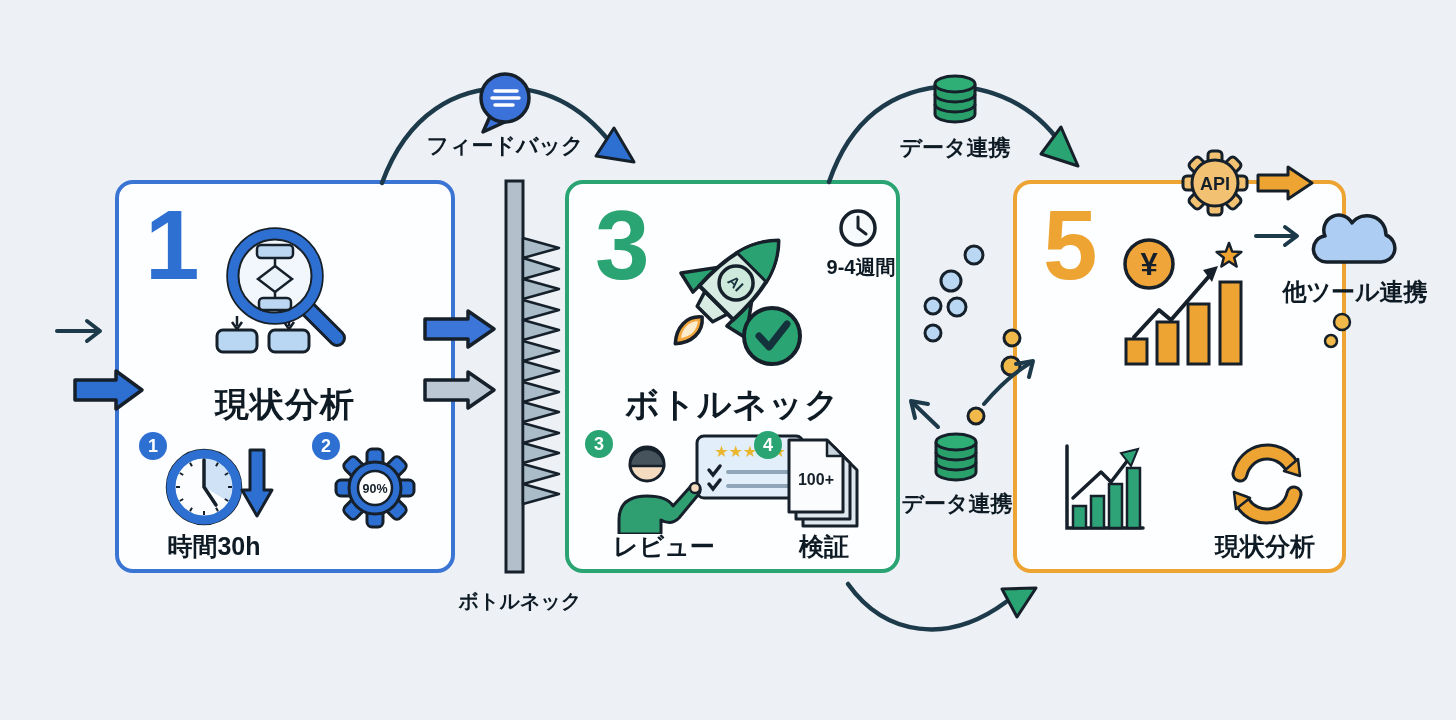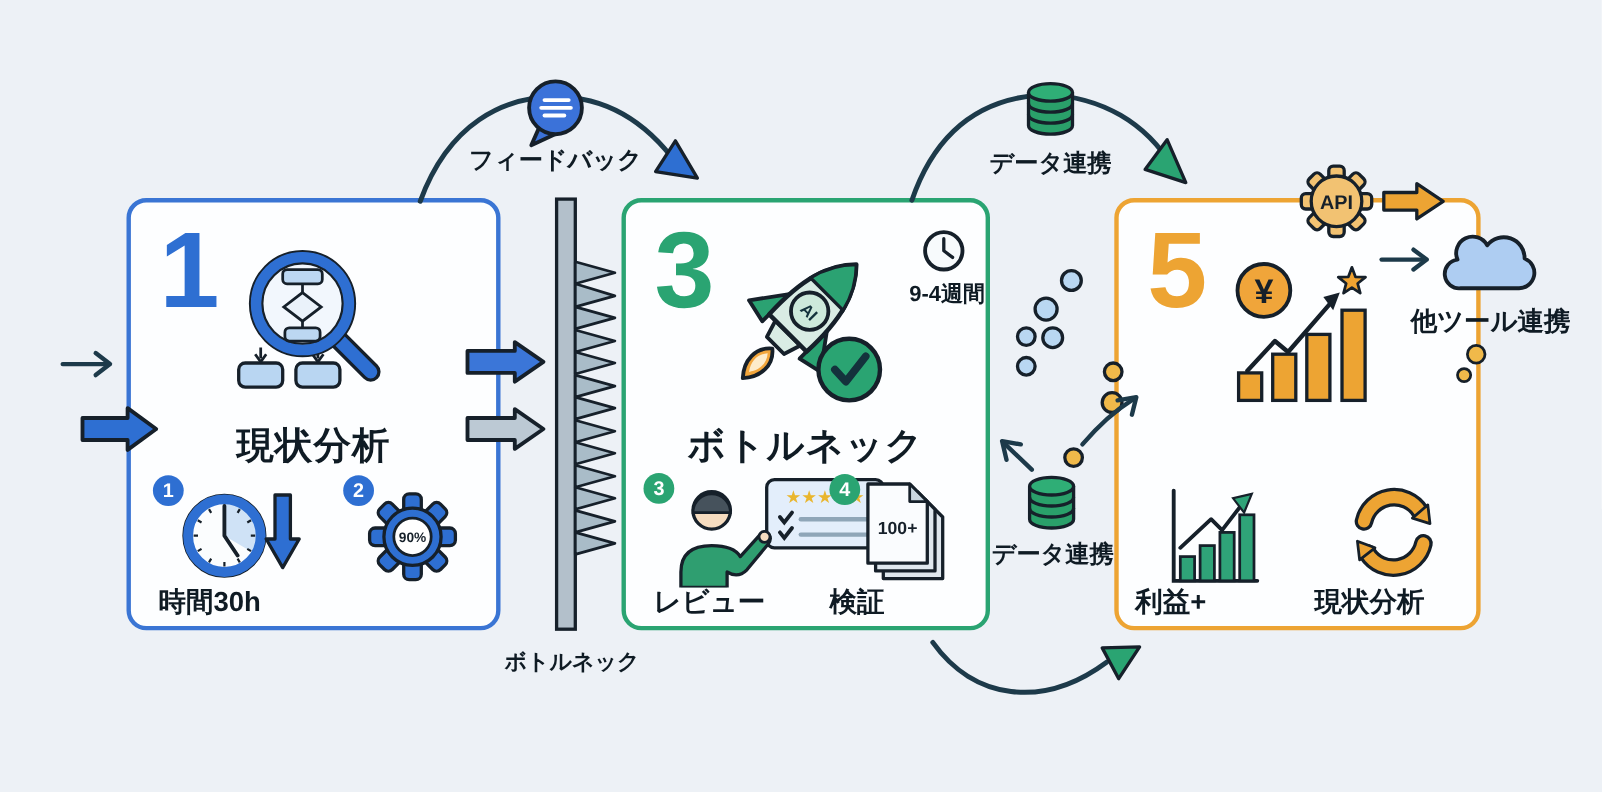--- a/index.html
+++ b/index.html
@@ -9,21 +9,21 @@
   .overlay{position:absolute;left:0;top:0;z-index:3;}
   .box{position:absolute;top:180px;height:385px;background:#fdfeff;border-radius:18px;z-index:2;}
   .box1{left:115px;width:332px;border:4px solid #3a75d4;}
   .box3{left:565px;width:327px;border:4px solid #2aa472;}
   .box5{left:1013px;width:325px;border:4px solid #eda433;}
   .num{position:absolute;left:26px;top:12px;font-size:98px;font-weight:bold;line-height:1;z-index:4;}
   .title{position:absolute;left:0;right:0;top:198px;text-align:center;font-size:34px;font-weight:bold;
     letter-spacing:1px;color:#0f1b24;z-index:4;}
   .badge{position:absolute;width:28px;height:28px;border-radius:50%;color:#fff;font-size:18px;
     font-weight:bold;text-align:center;line-height:28px;z-index:5;}
-  .metric-label{position:absolute;top:346px;width:140px;font-size:25px;
+  .metric-label{position:absolute;top:346px;width:140px;text-align:center;font-size:25px;
     font-weight:bold;color:#0f1b24;z-index:5;}
   .conn-label{position:absolute;text-align:center;font-weight:bold;color:#0f1b24;z-index:6;}
   .icon{position:absolute;z-index:4;}
   svg text{font-family:"Liberation Sans","DejaVu Sans",sans-serif;font-weight:bold;}
 </style>
 </head>
 <body>
 
 <div class="canvas">
 
@@ -160,21 +160,20 @@
       <polygon points="81,9 64,13 74,26" fill="#2fa378" stroke="#16202a" stroke-width="2"></polygon>
     </svg>
     <svg class="icon" style="left:200px;top:250px" width="100" height="100" viewBox="0 0 100 100">
       <path d="M 23,40 A 28 28 0 0 1 74,31" fill="none" stroke="#16202a" stroke-width="17" stroke-linecap="round"></path>
       <path d="M 23,40 A 28 28 0 0 1 74,31" fill="none" stroke="#eda433" stroke-width="11" stroke-linecap="round"></path>
       <polygon points="83,42 67,37 81,25" fill="#eda433" stroke="#16202a" stroke-width="2.5" stroke-linejoin="round"></polygon>
       <path d="M 77,60 A 28 28 0 0 1 26,69" fill="none" stroke="#16202a" stroke-width="17" stroke-linecap="round"></path>
       <path d="M 77,60 A 28 28 0 0 1 26,69" fill="none" stroke="#eda433" stroke-width="11" stroke-linecap="round"></path>
       <polygon points="17,58 33,64 19,75" fill="#eda433" stroke="#16202a" stroke-width="2.5" stroke-linejoin="round"></polygon>
     </svg>
-    <div class="metric-label" style="left:15px">利益+</div>
     <div class="metric-label" style="left:178px">現状分析</div>
   </div>
 
   <svg class="overlay" width="1456" height="720" viewBox="0 0 1456 720">
 
     <g>
       <rect x="506" y="181" width="17" height="391" fill="#b3c0cb" stroke="#16202a" stroke-width="3"></rect>
       <g fill="#a9bcc8" stroke="#16202a" stroke-width="2.5" stroke-linejoin="round">
         <polygon points="523,238 559,248 523,258"></polygon>
           <polygon points="523,258 559,269 523,279"></polygon>

